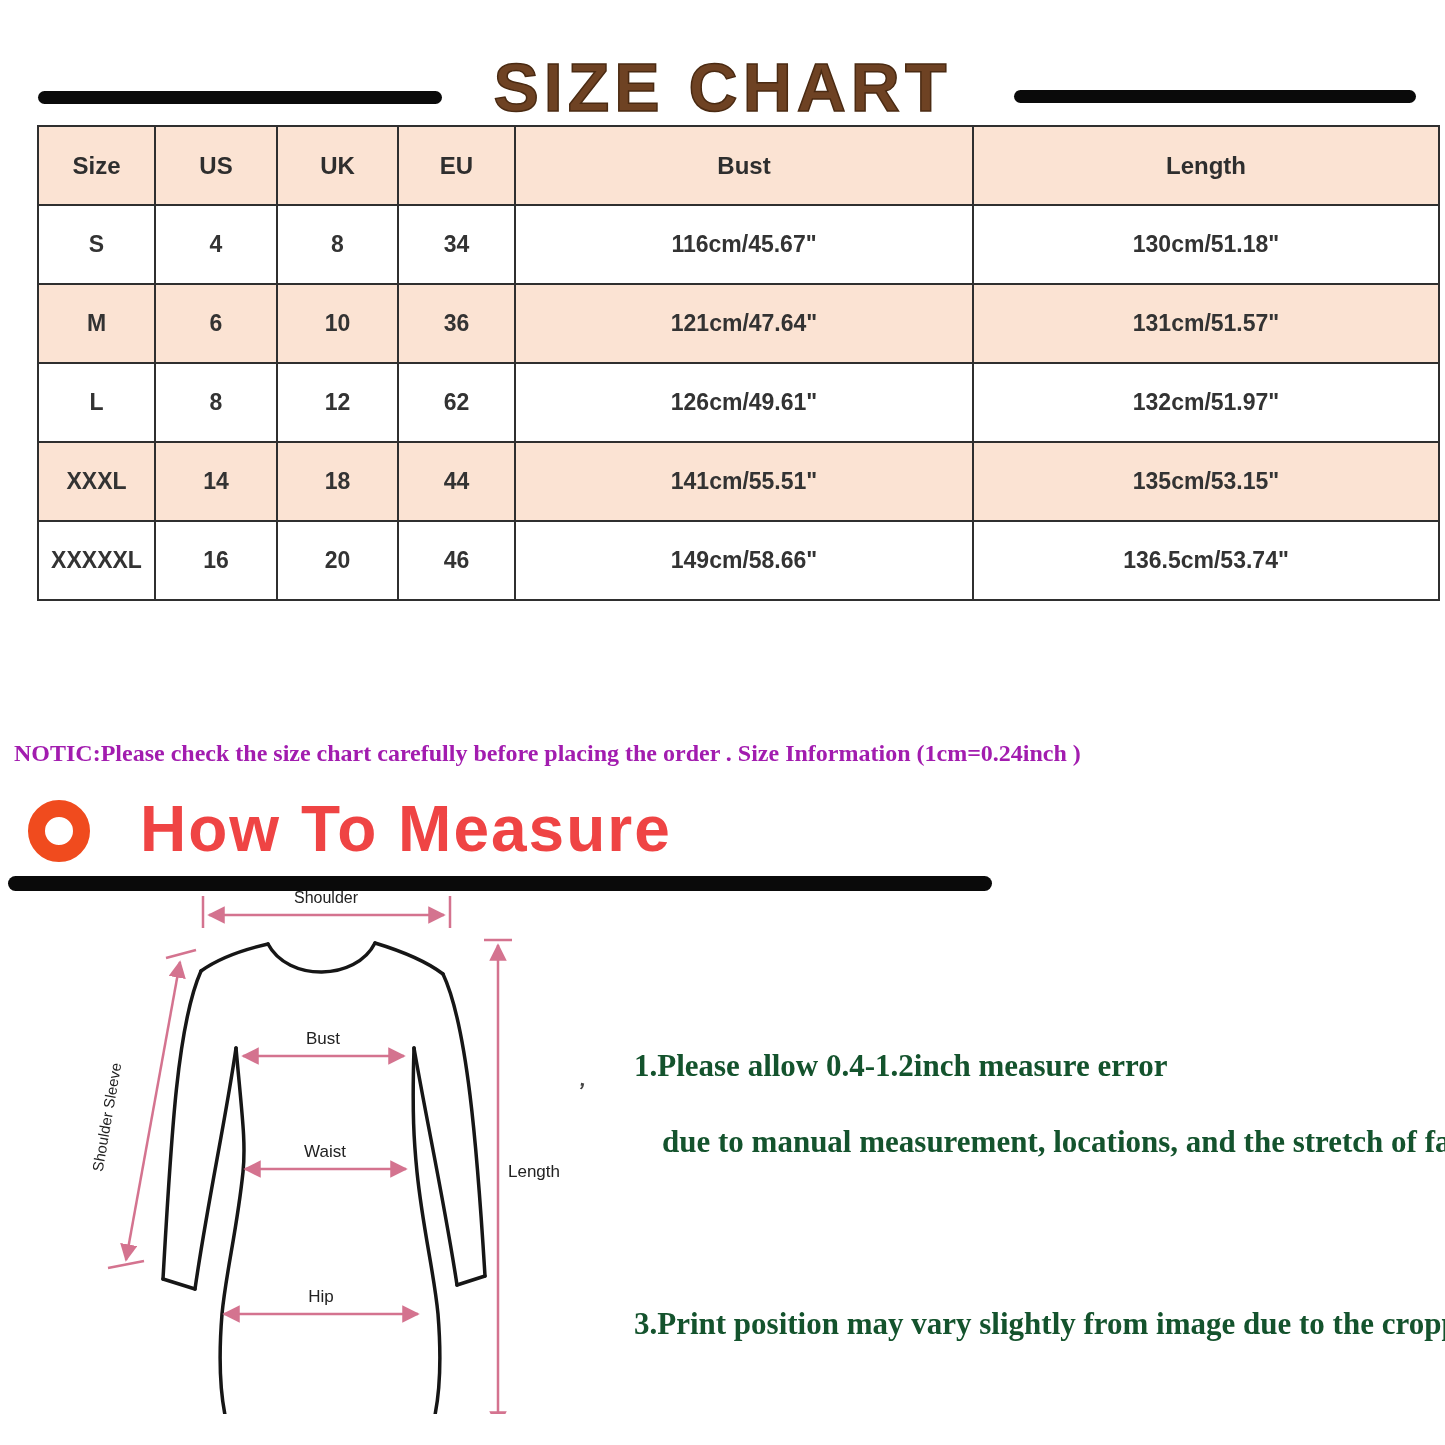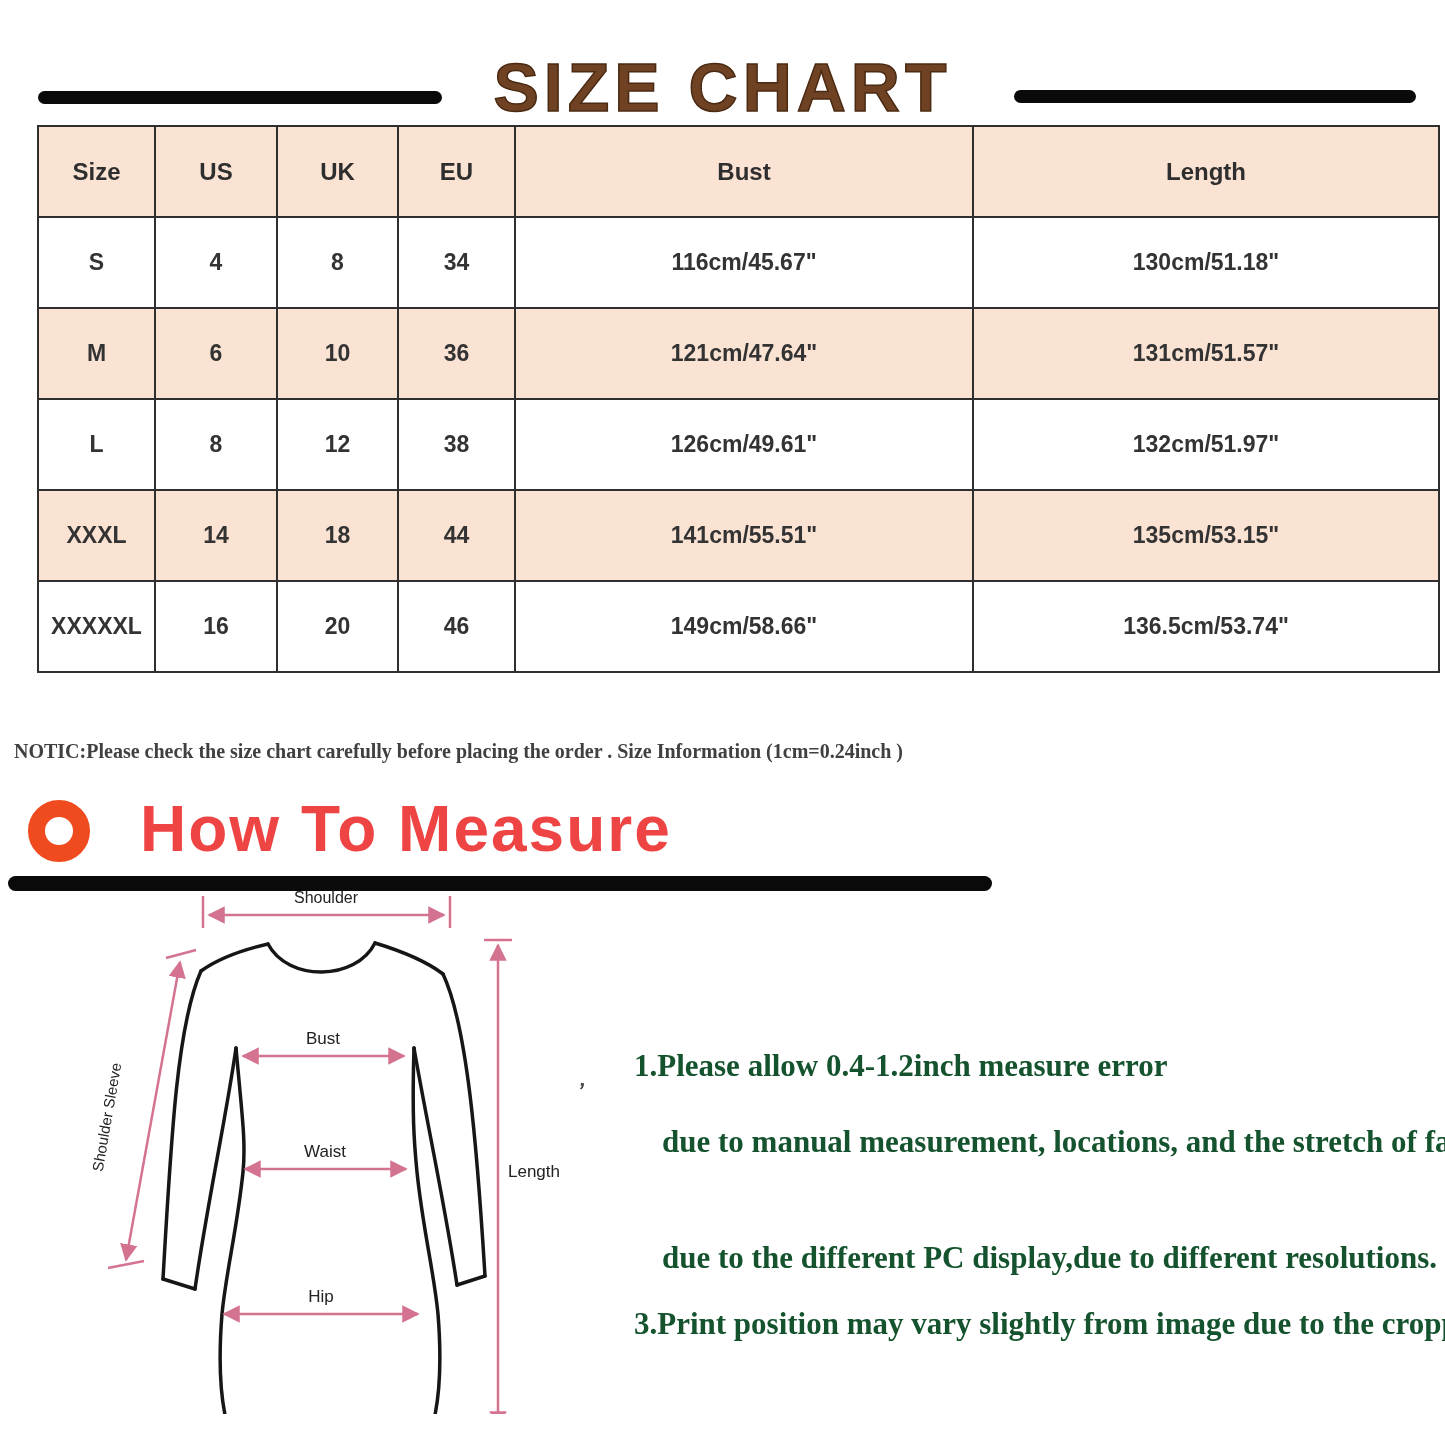--- a/index.html
+++ b/index.html
@@ -9,27 +9,27 @@
   .bar{position:absolute;background:#0a0a0a;border-radius:8px;}
   .bar-left{left:38px;top:91px;width:404px;height:13px;}
   .bar-right{left:1014px;top:90px;width:402px;height:13px;}
   .size-title{position:absolute;left:0;top:48px;width:1445px;text-align:center;
       font-size:68px;font-weight:bold;letter-spacing:5px;color:#6e4223;
       -webkit-text-stroke:1.5px #4a2a12;}
   
   table.size{position:absolute;left:37px;top:125px;width:1401px;border-collapse:collapse;
       table-layout:fixed;}
   table.size td,table.size th{border:2px solid #2f2f2f;height:65px;text-align:center;
-      vertical-align:middle;font-weight:bold;font-size:23px;color:#333;padding:12px;}
+      vertical-align:middle;font-weight:bold;font-size:23px;color:#333;padding:6px;}
   table.size th{font-size:24px;color:#2e2e2e;}
   tr.peach{background:#fbe3d3;}
   tr.white{background:#ffffff;}
   
   .notice{position:absolute;left:14px;top:740px;width:1431px;white-space:nowrap;
-      font-family:"Liberation Serif",serif;font-weight:bold;font-size:20px;color:#404040;}
+      font-family:"Liberation Serif",serif;font-weight:bold;font-size:24px;color:#a21caf;}
   
   .donut{position:absolute;left:28px;top:800px;width:28px;height:28px;
       border:17px solid #f04b1e;border-radius:50%;background:#fff;}
   .htm-heading{position:absolute;left:140px;top:792px;font-size:64px;font-weight:bold;
       letter-spacing:2px;color:#ef4444;}
   .htm-underline{position:absolute;left:8px;top:876px;width:984px;height:15px;
       background:#0a0a0a;border-radius:8px;}
   
   .diagram{position:absolute;left:30px;top:880px;width:620px;height:565px;}
   .diagram text{font-family:"Liberation Sans",sans-serif;fill:#222;}
@@ -84,21 +84,21 @@
       <td>6</td>
       <td>10</td>
       <td>36</td>
       <td>121cm/47.64"</td>
       <td>131cm/51.57"</td>
     </tr>
     <tr class="white">
       <td>L</td>
       <td>8</td>
       <td>12</td>
-      <td>38</td>
+      <td>62</td>
       <td>126cm/49.61"</td>
       <td>132cm/51.97"</td>
     </tr>
     <tr class="peach">
       <td>XXXL</td>
       <td>14</td>
       <td>18</td>
       <td>44</td>
       <td>141cm/55.51"</td>
       <td>135cm/53.15"</td>
@@ -160,16 +160,15 @@
     <text x="293" y="164" font-size="17" text-anchor="middle">Bust</text>
     <text x="295" y="277" font-size="17" text-anchor="middle">Waist</text>
     <text x="291" y="422" font-size="17" text-anchor="middle">Hip</text>
     <text x="478" y="297" font-size="17" text-anchor="start">Length</text>
   </svg>
 
   <div class="stray">’</div>
 
   <div class="note n1">1.Please allow 0.4-1.2inch measure error</div>
   <div class="note n2">due to manual measurement, locations, and the stretch of fabrics</div>
-  <div class="note n4">due to the different PC display,due to different resolutions.</div>
   <div class="note n5">3.Print position may vary slightly from image due to the cropping</div>
 
 </div>
 
 </body></html>

